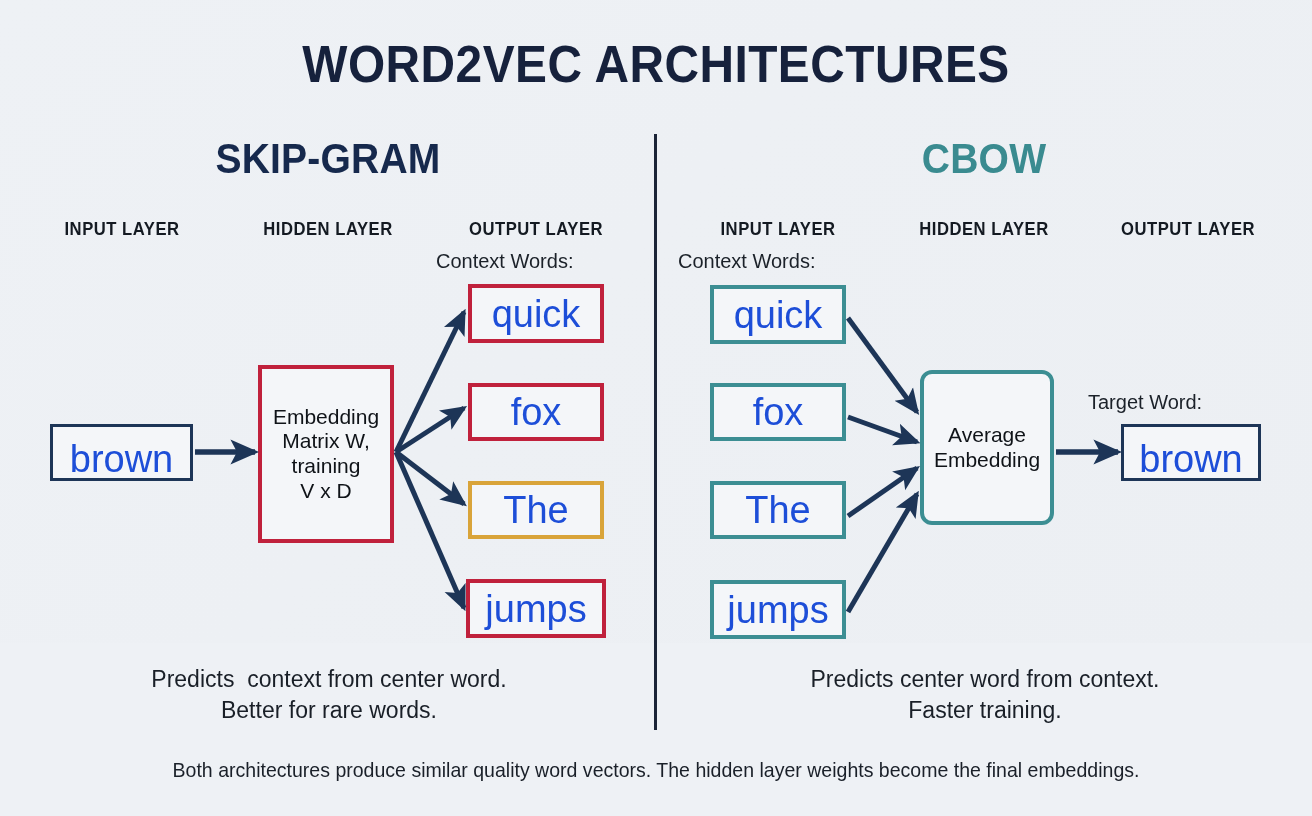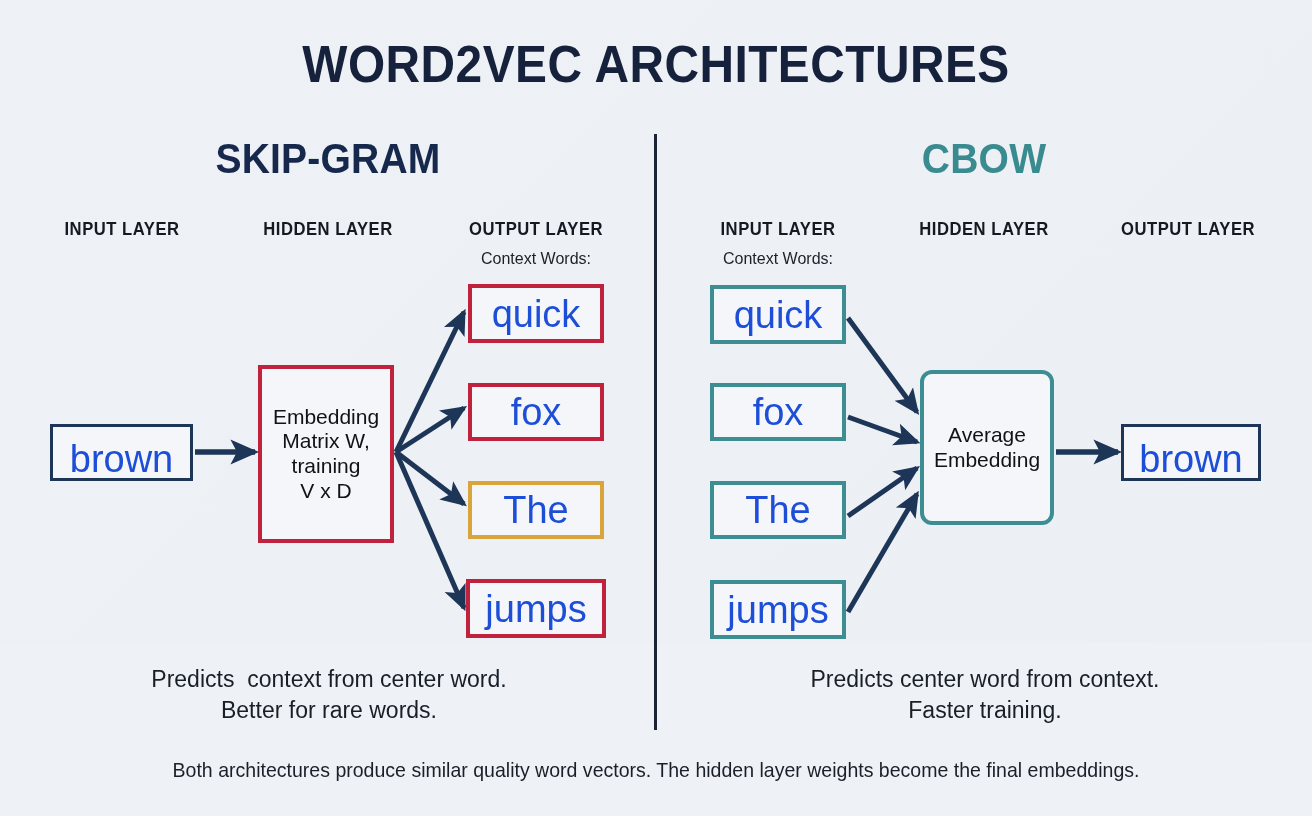--- a/index.html
+++ b/index.html
@@ -56,24 +56,23 @@
     letter-spacing: 0.55px;
     color: #141a22;
     white-space: nowrap;
     text-align: center;
     transform: scaleX(0.95);
   }
 
   
   .sub-caption {
     position: absolute;
-    font-size: 16px;
+    font-size: 20px;
     color: #1b2129;
     white-space: nowrap;
-    text-align: center;
   }
 
   
   .wbox {
     position: absolute;
     background: #f4f6f9;
     display: flex;
     align-items: center;
     justify-content: center;
     font-size: 38px;
@@ -206,20 +205,21 @@
   </div>
   <div class="wbox teal" style="left:710px; top:580px; width:136px; height:59px;">
     <span>jumps</span>
   </div>
 
   <div class="hbox teal" style="left:920px; top:370px; width:134px; height:155px;border-radius:12px;">
     <span>Average</span>
     <span>Embedding</span>
   </div>
 
+  <div class="sub-caption" style="left:1088px; top:391px; width:200px;">Target Word:</div>
 
   <div class="wbox navy" style="left:1121px; top:424px; width:140px; height:57px;">
     <span>brown</span>
   </div>
 
   <div class="foot foot-right">Predicts center word from context.
 Faster training.</div>
 
   <svg class="arrows" viewBox="0 0 1312 816">
     <defs>

